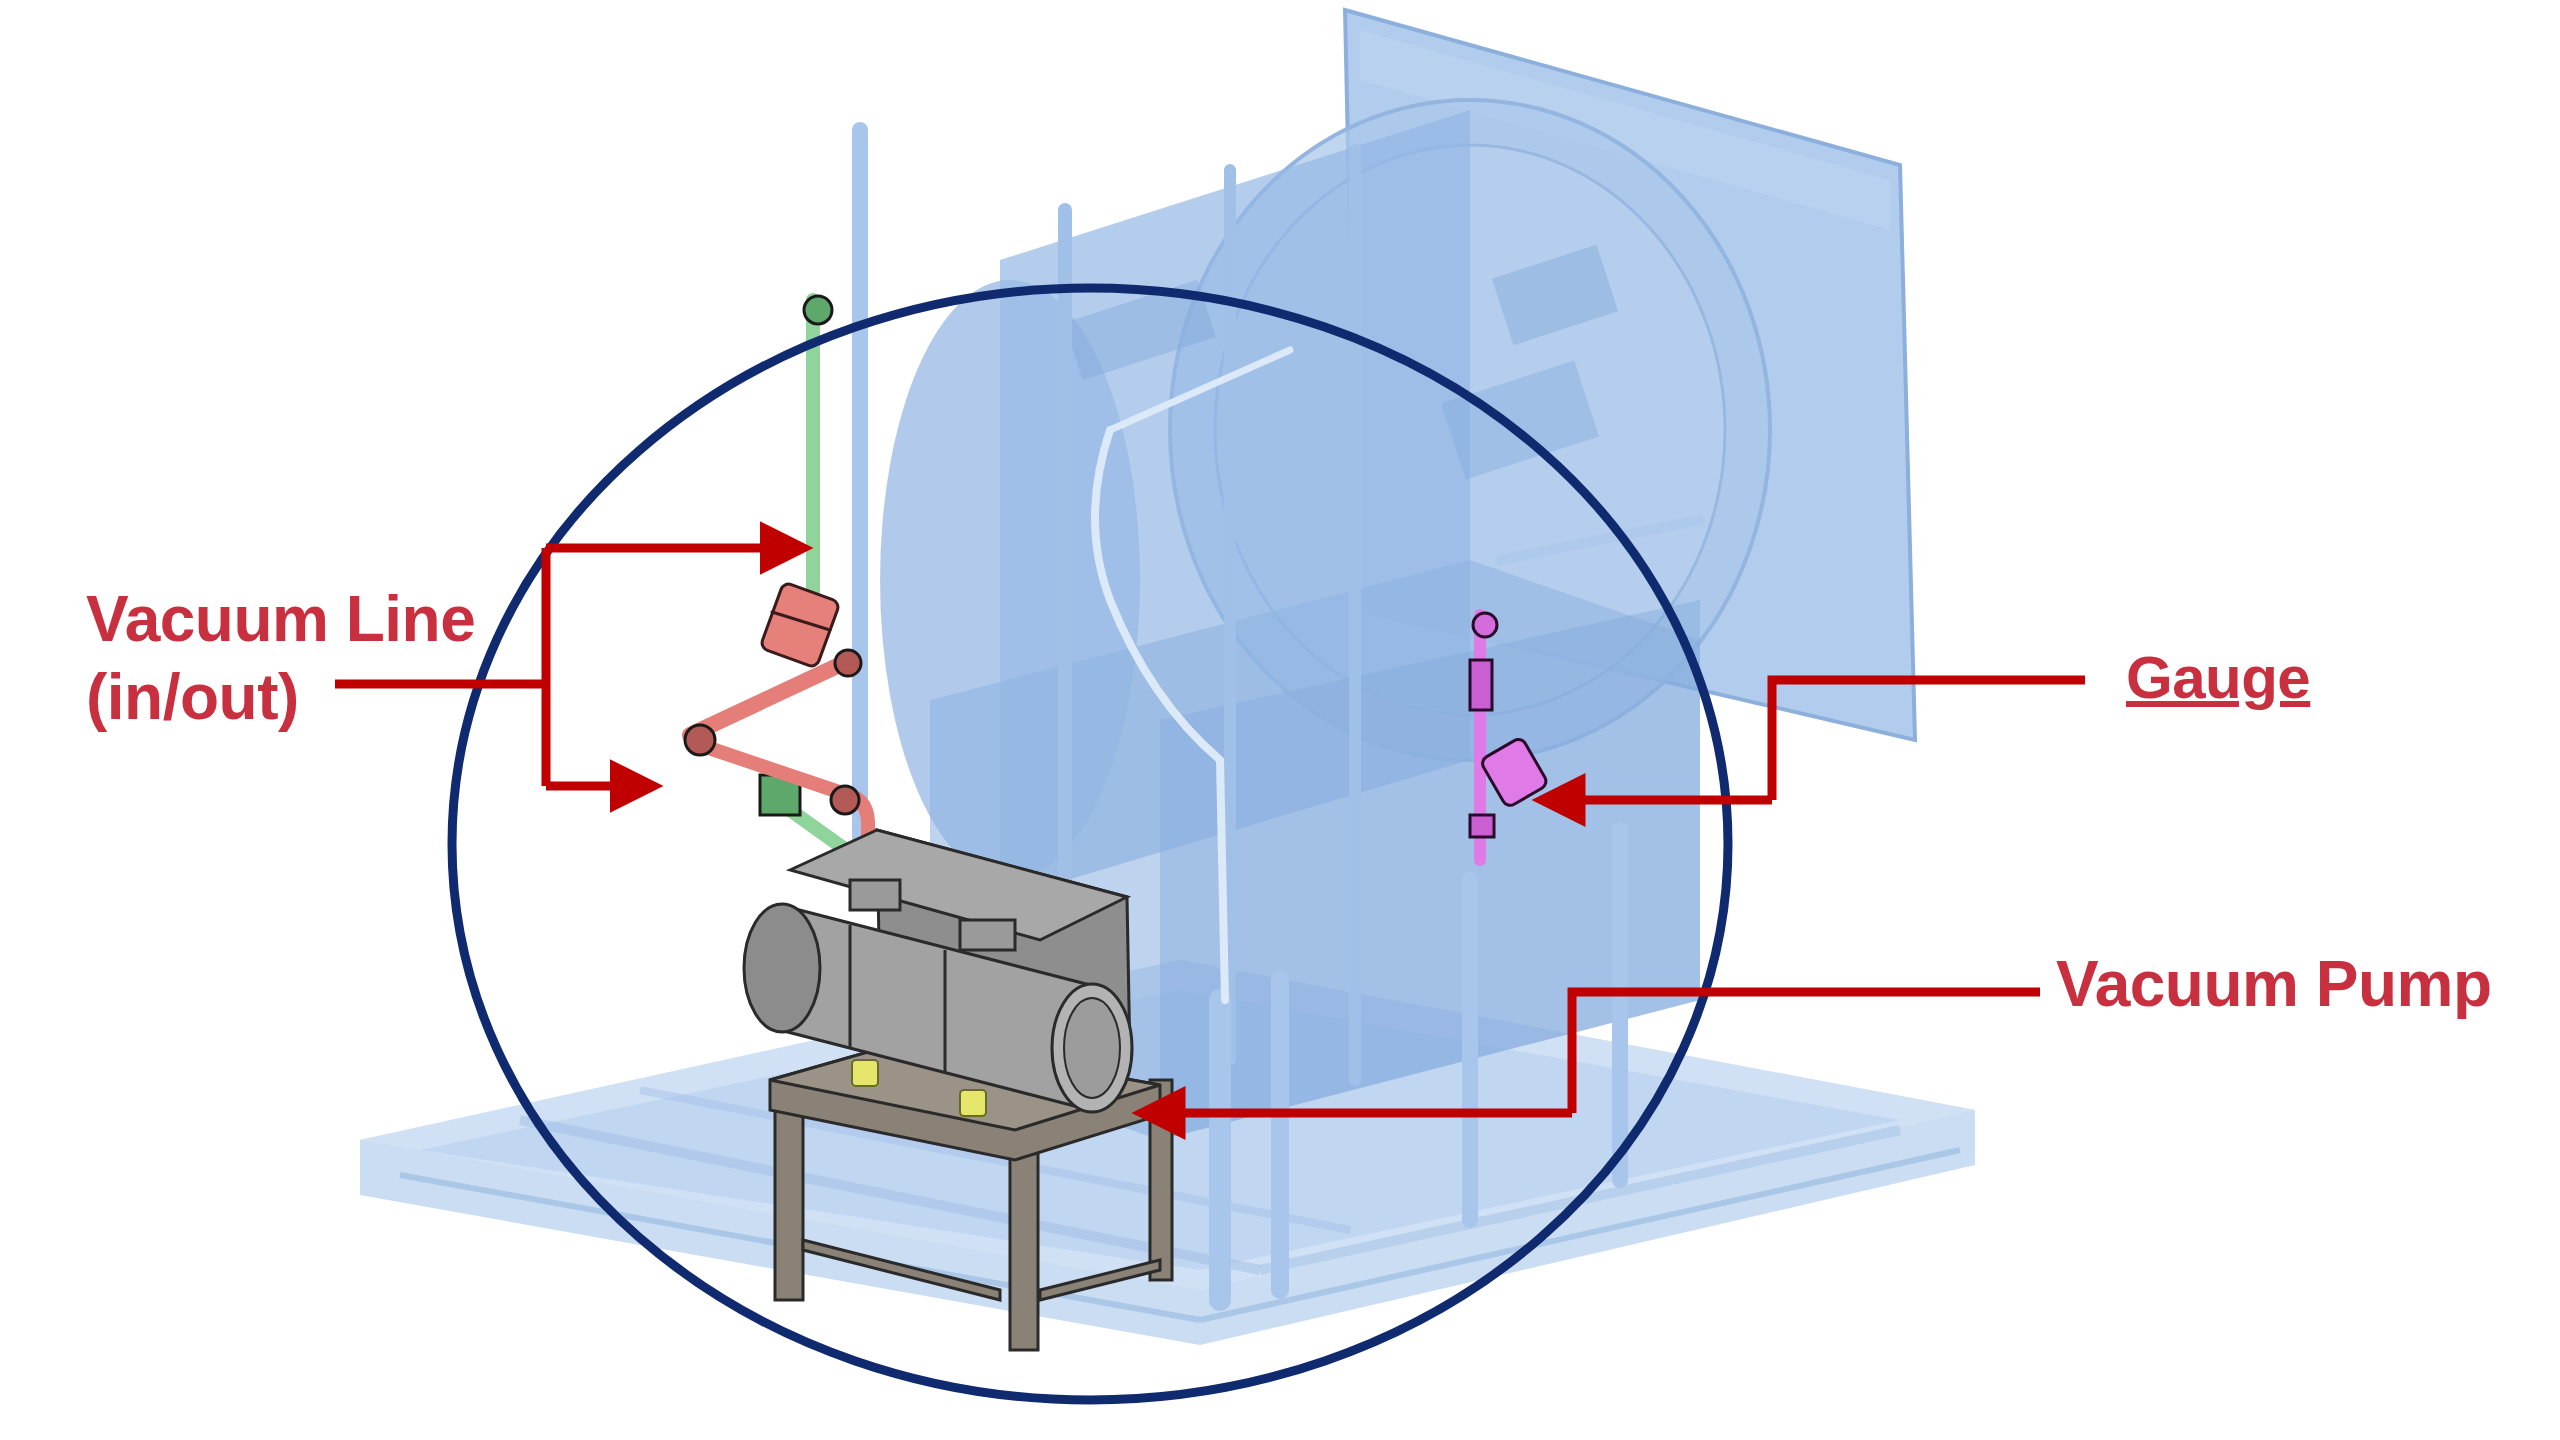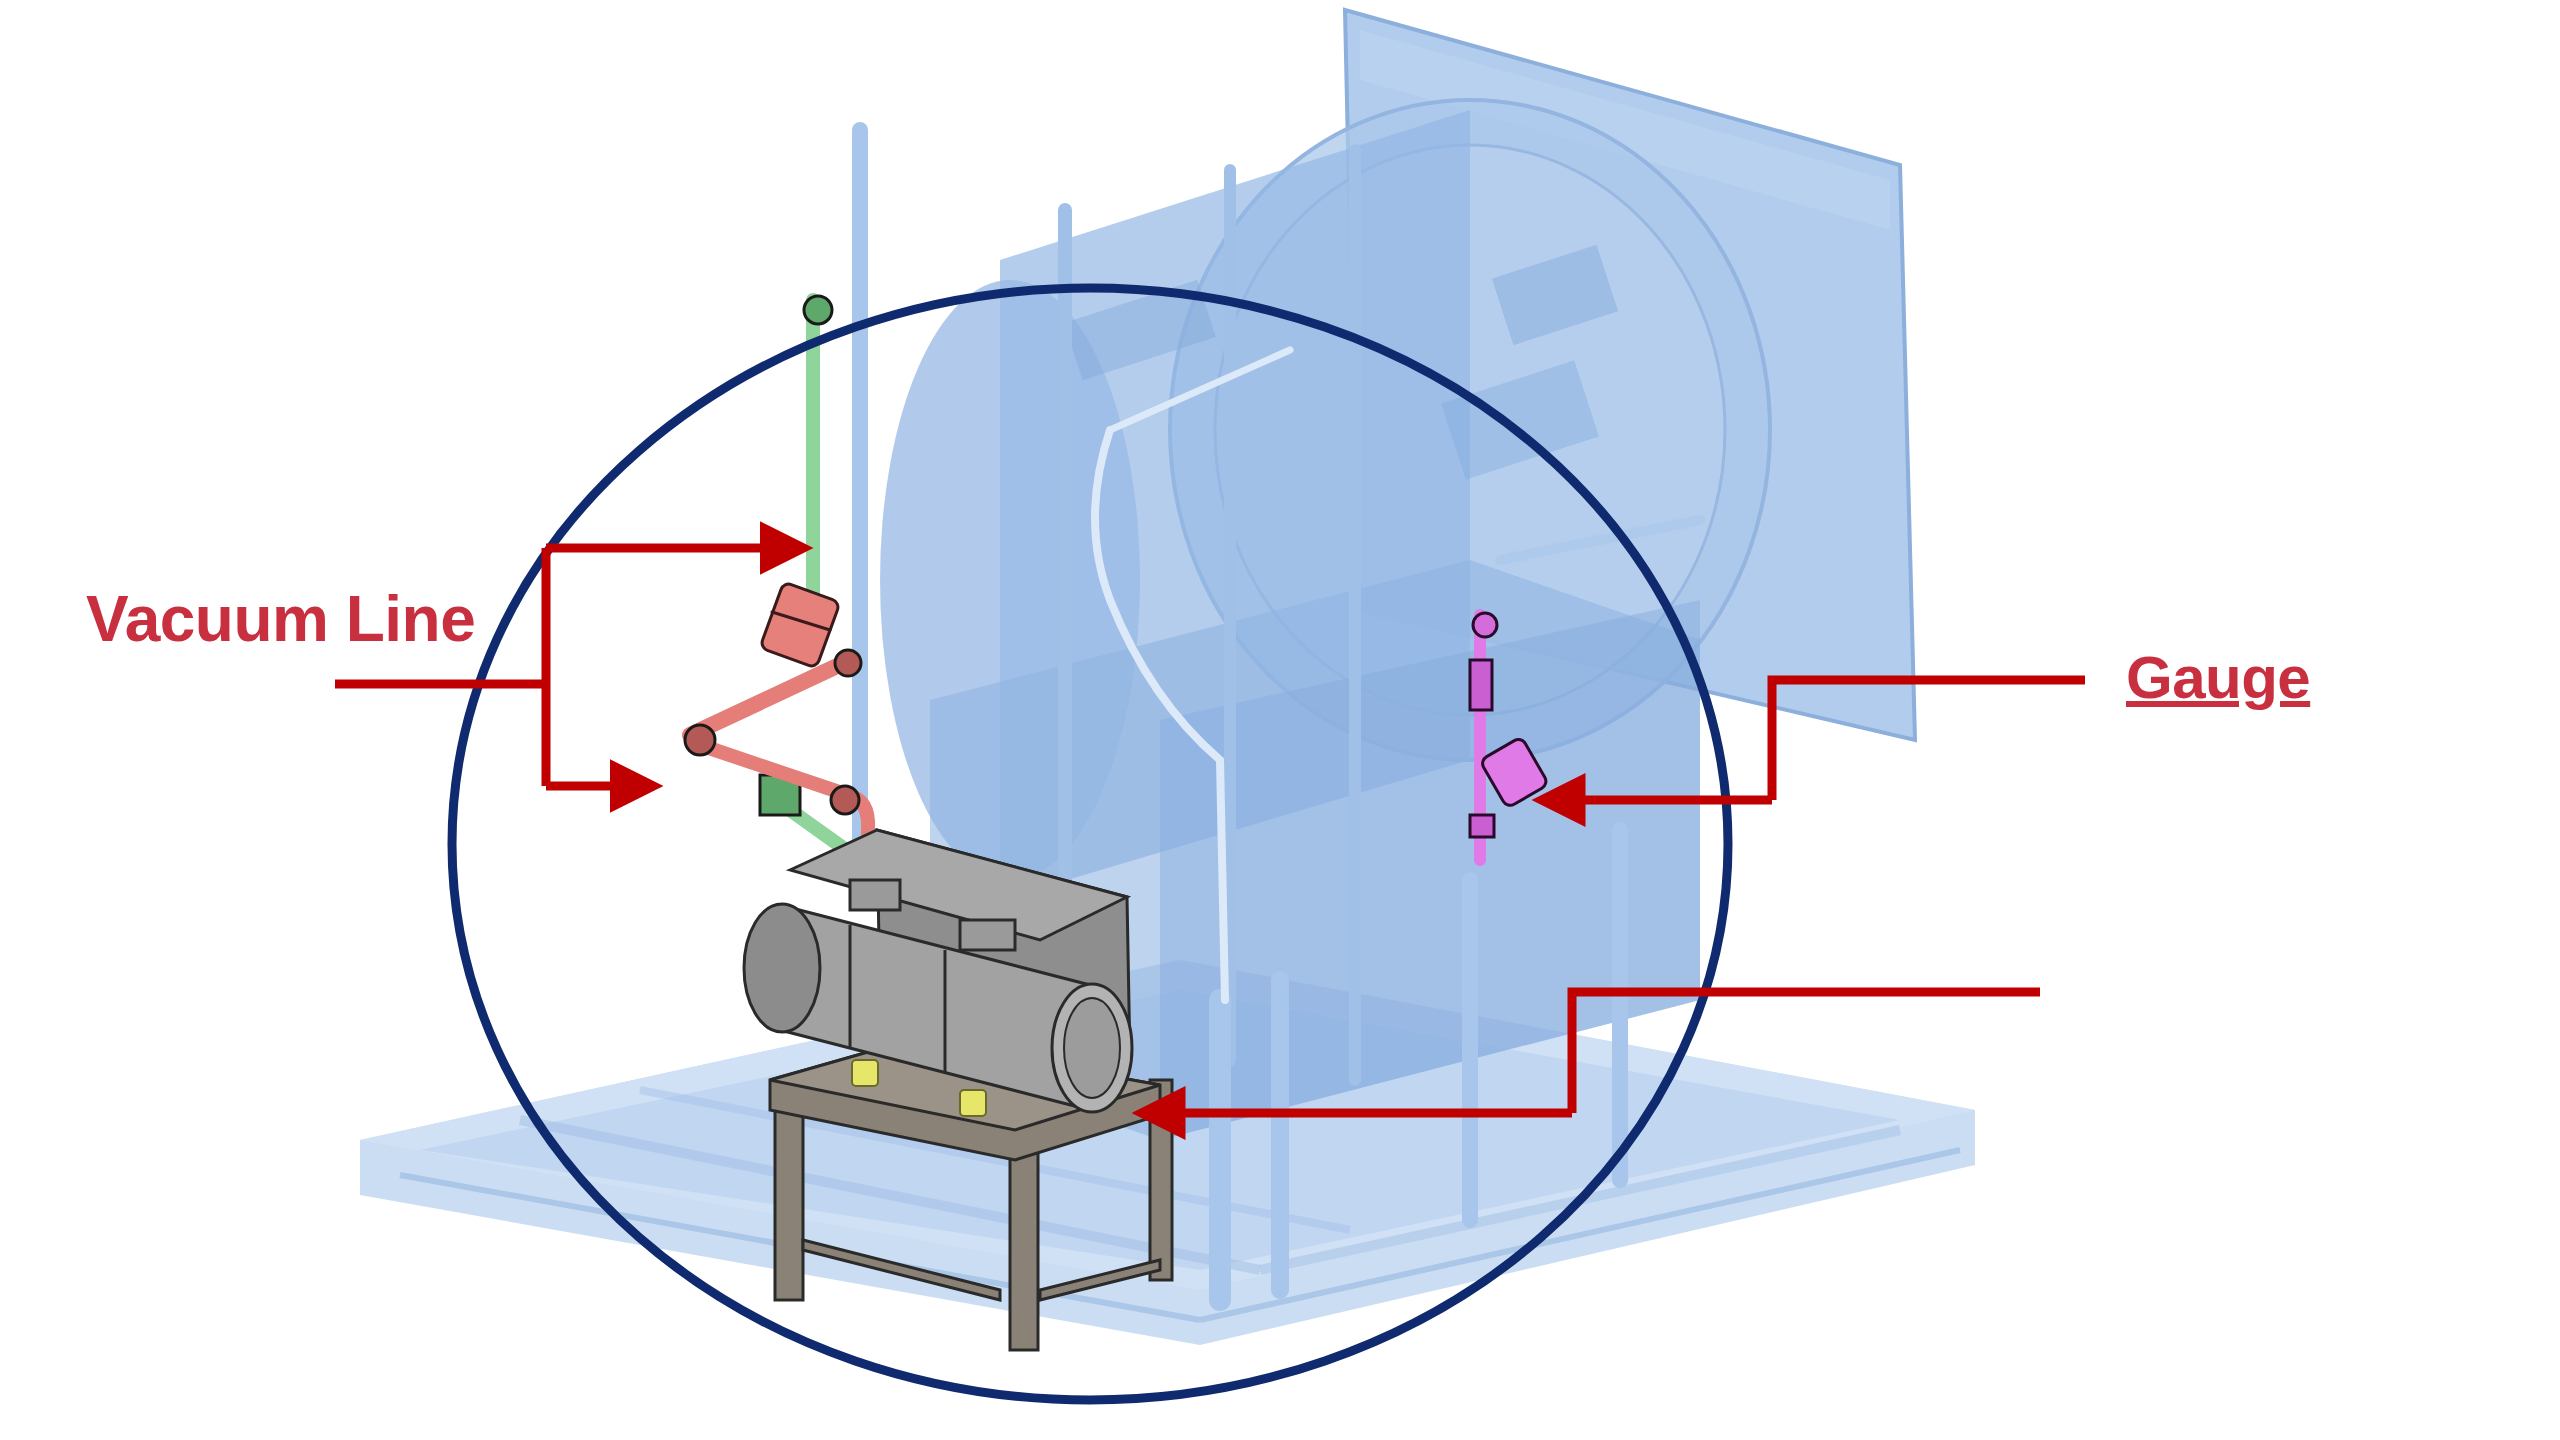--- a/index.html
+++ b/index.html
@@ -142,15 +142,17 @@
     <line x1="1772" y1="800" x2="1545" y2="800" marker-end="url(#arrowhead)"></line>
   </g>
   <g fill="none" stroke="#c00000" stroke-width="9">
     <polyline points="2040,992 1572,992 1572,1113"></polyline>
     <line x1="1572" y1="1113" x2="1145" y2="1113" marker-end="url(#arrowhead)"></line>
   </g>
 </svg>
 
 <div id="lbl-vacuum-line" class="label">
   <span>Vacuum Line</span>
+  <span>(in/out)</span>
 </div>
 <div id="lbl-gauge" class="label">Gauge</div>
+<div id="lbl-vacuum-pump" class="label">Vacuum Pump</div>
 </div>
 
 </body></html>

